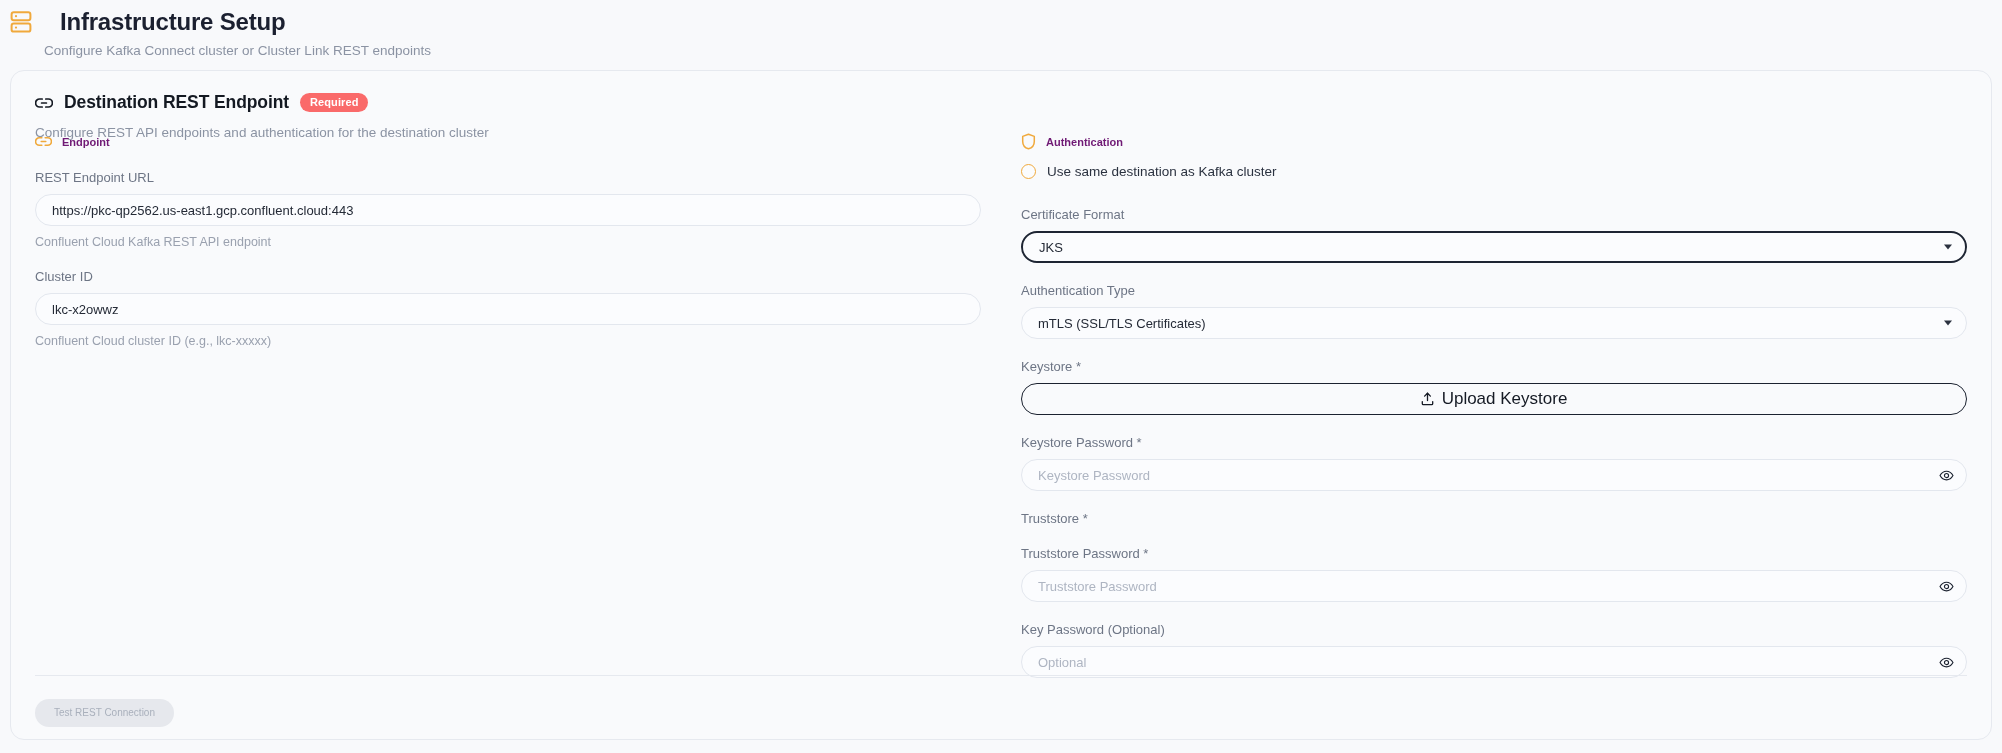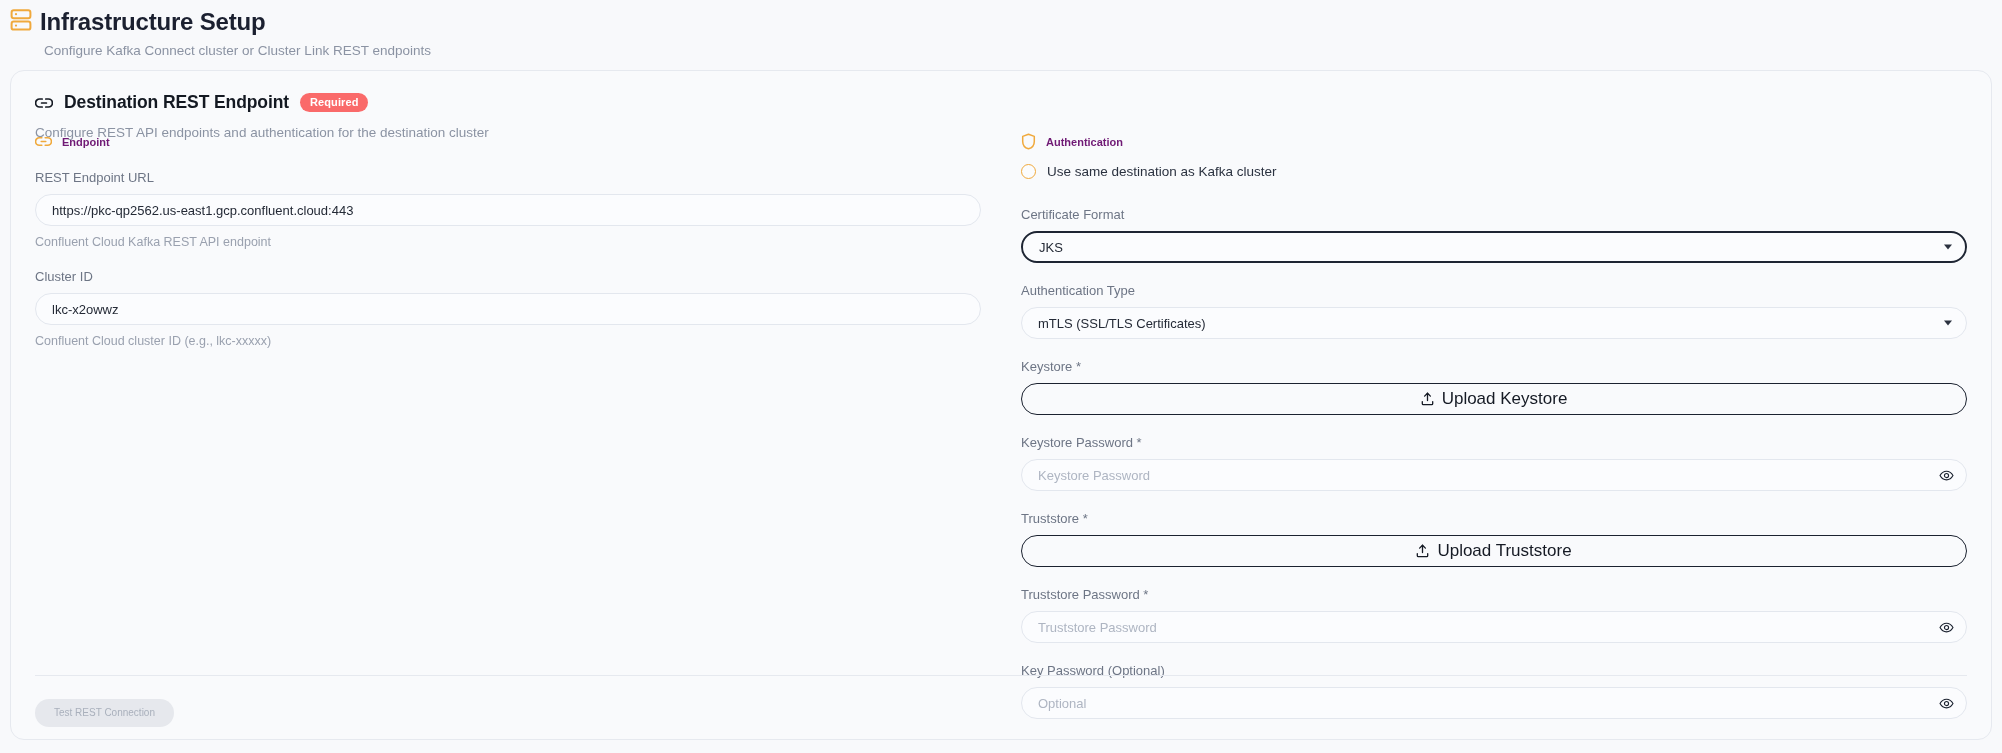--- a/index.html
+++ b/index.html
@@ -7,21 +7,21 @@
     width: 2002px;
     height: 753px;
     background: #f8f9fb;
     font-family: "Liberation Sans", sans-serif;
     -webkit-font-smoothing: antialiased;
   }
   .page { width: 2002px; height: 753px; position: relative; overflow: hidden; background: #f8f9fb; }
 
   
   .page-header { padding: 8px 0 0 10px; }
-  .title-row { display: flex; align-items: flex-start; gap: 8px; }
+  .title-row { display: flex; align-items: center; gap: 28px; }
   .server-icon { width: 22px; height: 24px; flex: none; display: block; }
   .page-title {
     font-size: 24px; font-weight: 700; color: #1b2030; letter-spacing: -0.2px;
   }
   .page-subtitle {
     font-size: 13.5px; color: #8b93a3; margin-top: 7px; margin-left: 34px;
   }
 
   
   .card {
@@ -248,30 +248,20 @@
               <svg class="eye-icon" viewBox="0 0 16 16" fill="none" xmlns="http://www.w3.org/2000/svg">
                 <path d="M1.1 8S3.6 3.4 8 3.4 14.9 8 14.9 8 12.4 12.6 8 12.6 1.1 8 1.1 8Z" stroke="#1b2230" stroke-width="1.2"></path>
                 <circle cx="8" cy="8" r="2.2" stroke="#1b2230" stroke-width="1.2"></circle>
               </svg>
             </button>
           </div>
         </div>
 
         <div class="field">
           <label class="field-label">Truststore *</label>
-          <button class="upload-btn">
-            <span>
-              <svg class="upload-icon" viewBox="0 0 13 14" fill="none" xmlns="http://www.w3.org/2000/svg">
-                <path d="M6.5 1.2v7.4" stroke="#151a24" stroke-width="1.3" stroke-linecap="round"></path>
-                <path d="M3.6 4.1 6.5 1.2l2.9 2.9" stroke="#151a24" stroke-width="1.3" stroke-linecap="round" stroke-linejoin="round"></path>
-                <path d="M1.3 9.6v2.1c0 .6.5 1.0 1.0 1.0h8.4c.6 0 1.0-.5 1.0-1.0V9.6" stroke="#151a24" stroke-width="1.3" stroke-linecap="round"></path>
-              </svg>
-            </span>
-            <span>Upload Truststore</span>
-          </button>
         </div>
 
         <div class="field">
           <label class="field-label">Truststore Password *</label>
           <div class="pw-wrap">
             <input class="control" type="text" placeholder="Truststore Password" style="">
             <button class="eye-btn">
               <svg class="eye-icon" viewBox="0 0 16 16" fill="none" xmlns="http://www.w3.org/2000/svg">
                 <path d="M1.1 8S3.6 3.4 8 3.4 14.9 8 14.9 8 12.4 12.6 8 12.6 1.1 8 1.1 8Z" stroke="#1b2230" stroke-width="1.2"></path>
                 <circle cx="8" cy="8" r="2.2" stroke="#1b2230" stroke-width="1.2"></circle>

